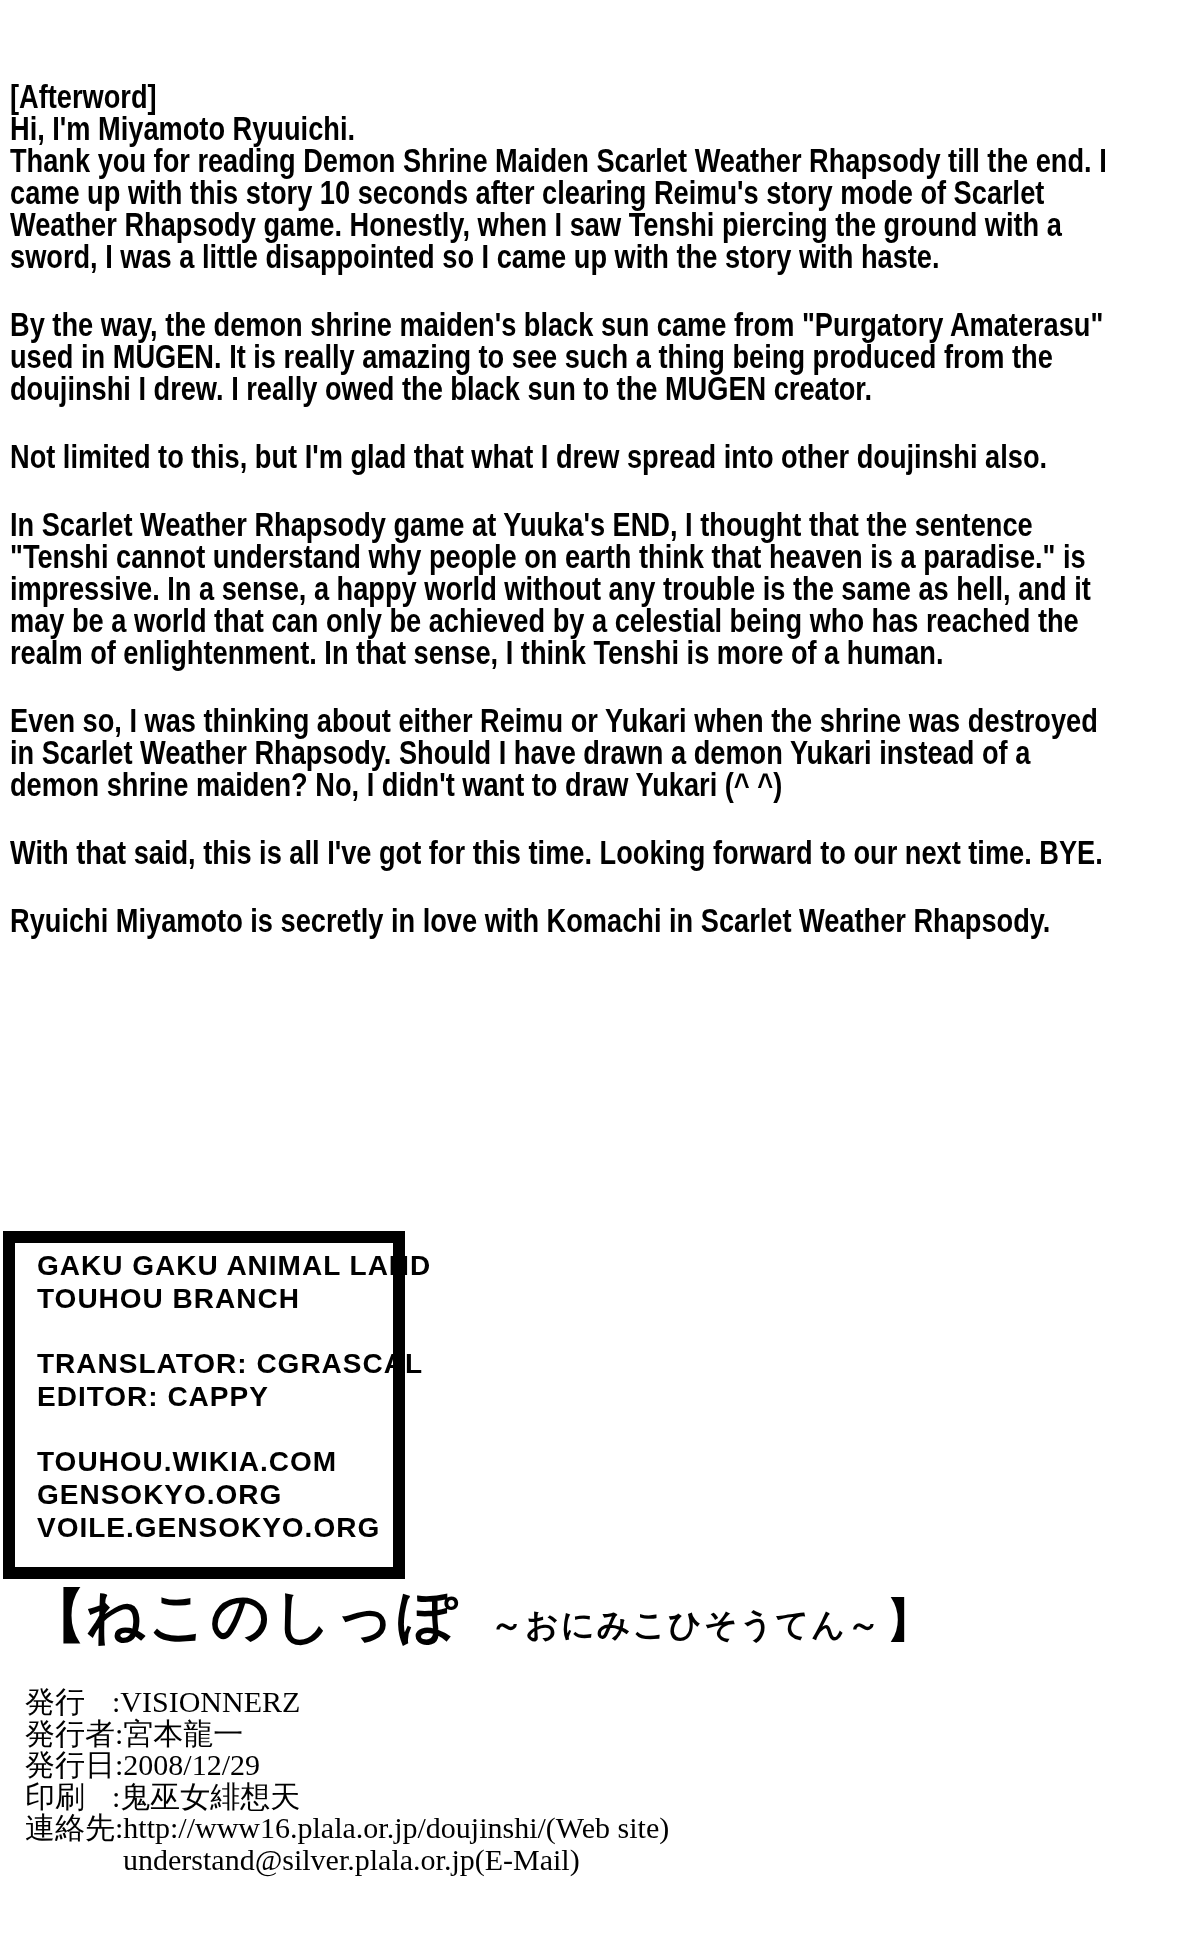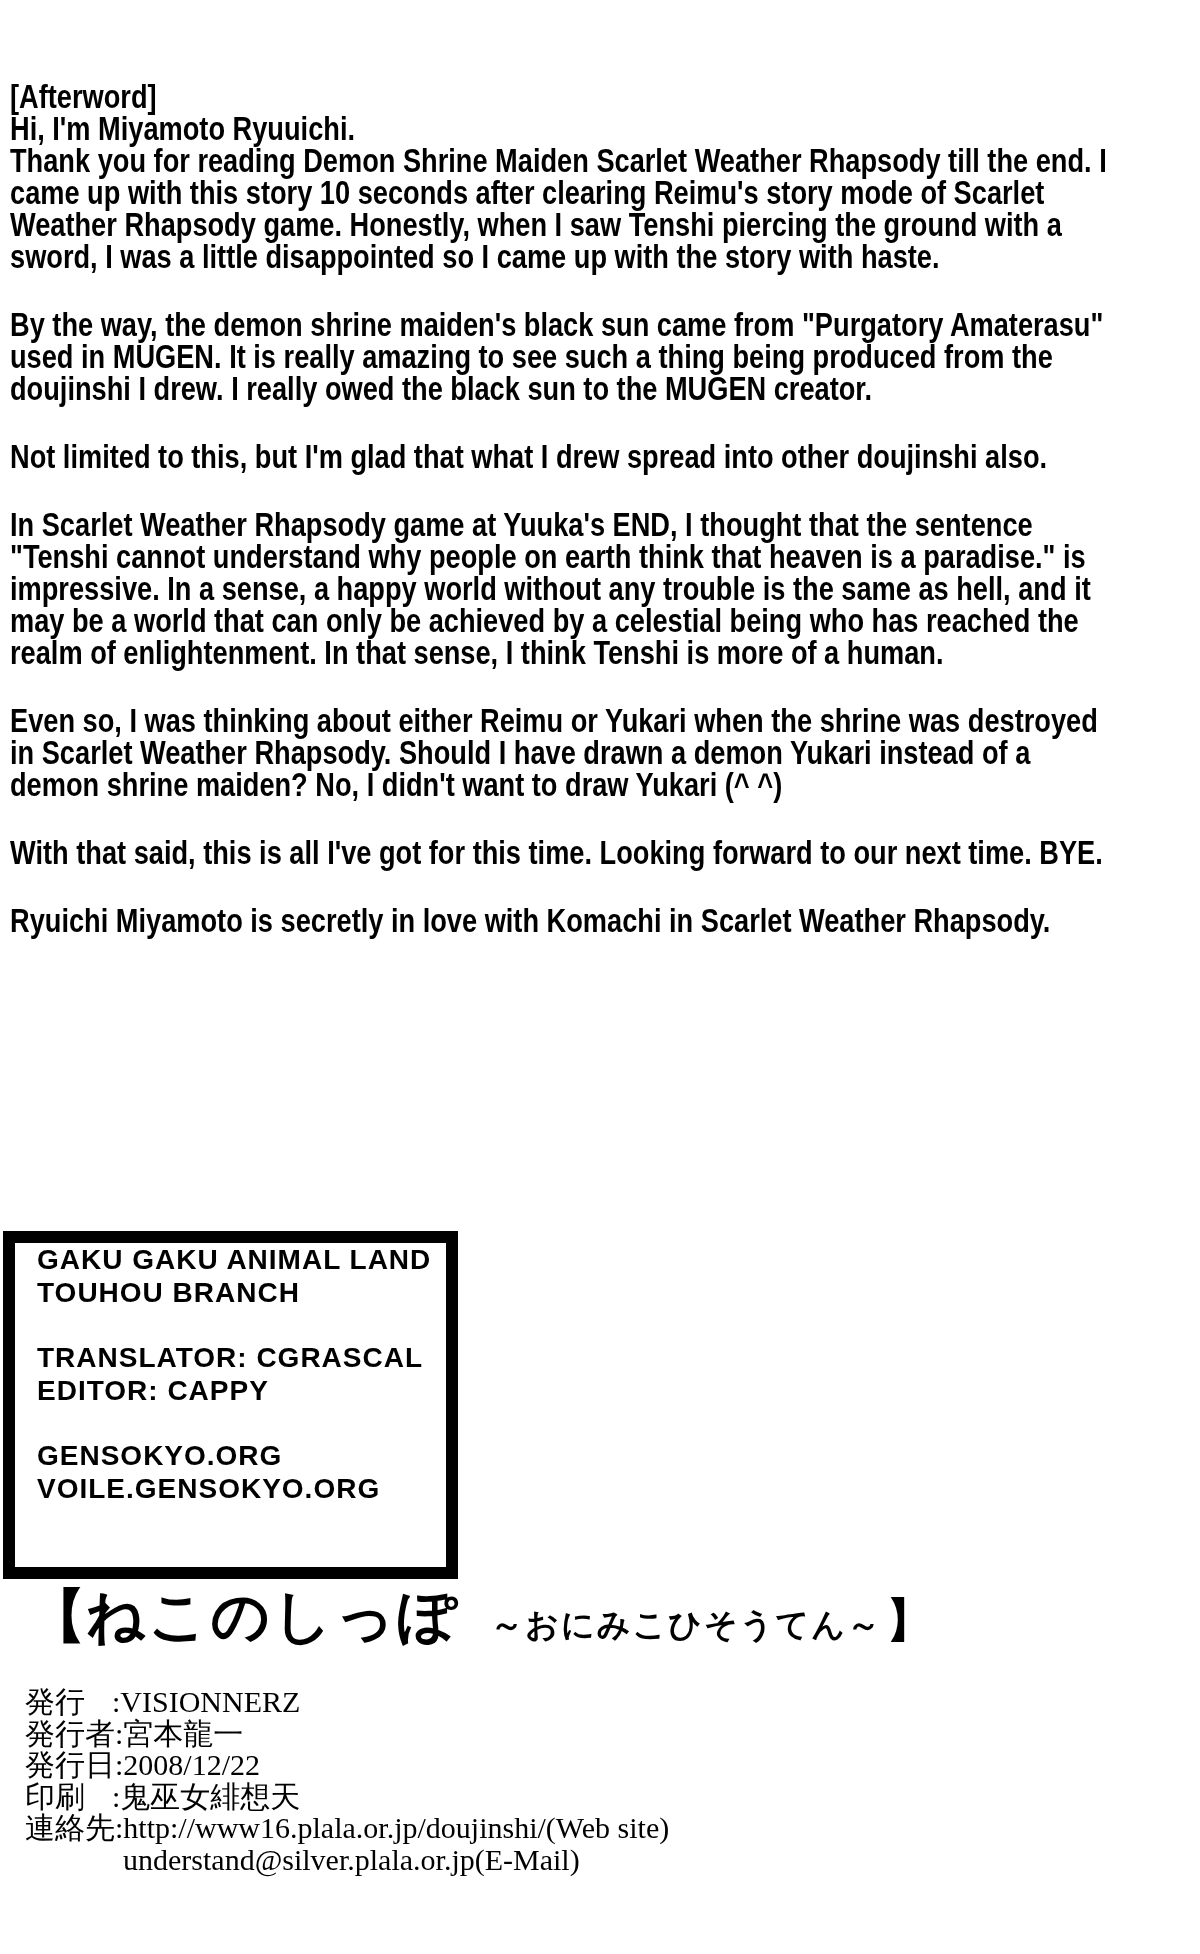--- a/index.html
+++ b/index.html
@@ -16,23 +16,23 @@
     width:1480px;
     transform:scaleX(0.80);transform-origin:0 0;
     font-weight:bold;font-size:34px;line-height:32px;
     color:#000;
   }
   .para + .para{margin-top:36px;}
   .line{white-space:pre;}
   
   .credit-box{
     position:absolute;left:3px;top:1231px;
-    width:455px;height:348px;box-sizing:border-box;
+    width:402px;height:348px;box-sizing:border-box;
     border:12px solid #000;
-    padding:0 8px 0 22px;
+    padding:6px 8px 0 22px;
     font-weight:bold;font-size:28px;line-height:33px;
     letter-spacing:1px;
     font-family:"Liberation Sans",sans-serif;
   }
   .box-group + .box-group{margin-top:32px;}
   .box-line{white-space:pre;}
   
   .book-title{
     position:absolute;left:28px;top:1578px;margin:0;
     display:flex;align-items:baseline;white-space:nowrap;
@@ -99,34 +99,35 @@
   <div class="credit-box">
       <div class="box-group">
         <div class="box-line">GAKU GAKU ANIMAL LAND</div>
         <div class="box-line">TOUHOU BRANCH</div>
       </div>
       <div class="box-group">
         <div class="box-line">TRANSLATOR: CGRASCAL</div>
         <div class="box-line">EDITOR: CAPPY</div>
       </div>
       <div class="box-group">
+        <div class="box-line">TOUHOU.WIKIA.COM</div>
         <div class="box-line">GENSOKYO.ORG</div>
         <div class="box-line">VOILE.GENSOKYO.ORG</div>
       </div>
     </div>
 
   <h1 class="book-title">
     <span class="t-open">【</span>
     <span class="t-kanji">ねこのしっぽ</span>
     <span class="t-reading">～おにみこひそうてん～</span>
     <span class="t-close">】</span>
   </h1>
 
   <section class="publication">
       <div class="credit-row"><span class="credit-label">発行</span><span class="credit-colon">:</span><span class="credit-value">VISIONNERZ</span></div>
       <div class="credit-row"><span class="credit-label">発行者</span><span class="credit-colon">:</span><span class="credit-value">宮本龍一</span></div>
-      <div class="credit-row"><span class="credit-label">発行日</span><span class="credit-colon">:</span><span class="credit-value">2008/12/22</span></div>
+      <div class="credit-row"><span class="credit-label">発行日</span><span class="credit-colon">:</span><span class="credit-value">2008/12/29</span></div>
       <div class="credit-row"><span class="credit-label">印刷</span><span class="credit-colon">:</span><span class="credit-value">鬼巫女緋想天</span></div>
       <div class="credit-row"><span class="credit-label">連絡先</span><span class="credit-colon">:</span><span class="credit-value">http://www16.plala.or.jp/doujinshi/(Web site)</span></div>
       <div class="credit-row indent"><span class="credit-value">understand@silver.plala.or.jp(E-Mail)</span></div>
     </section>
 
 </div>
 
 </body></html>

